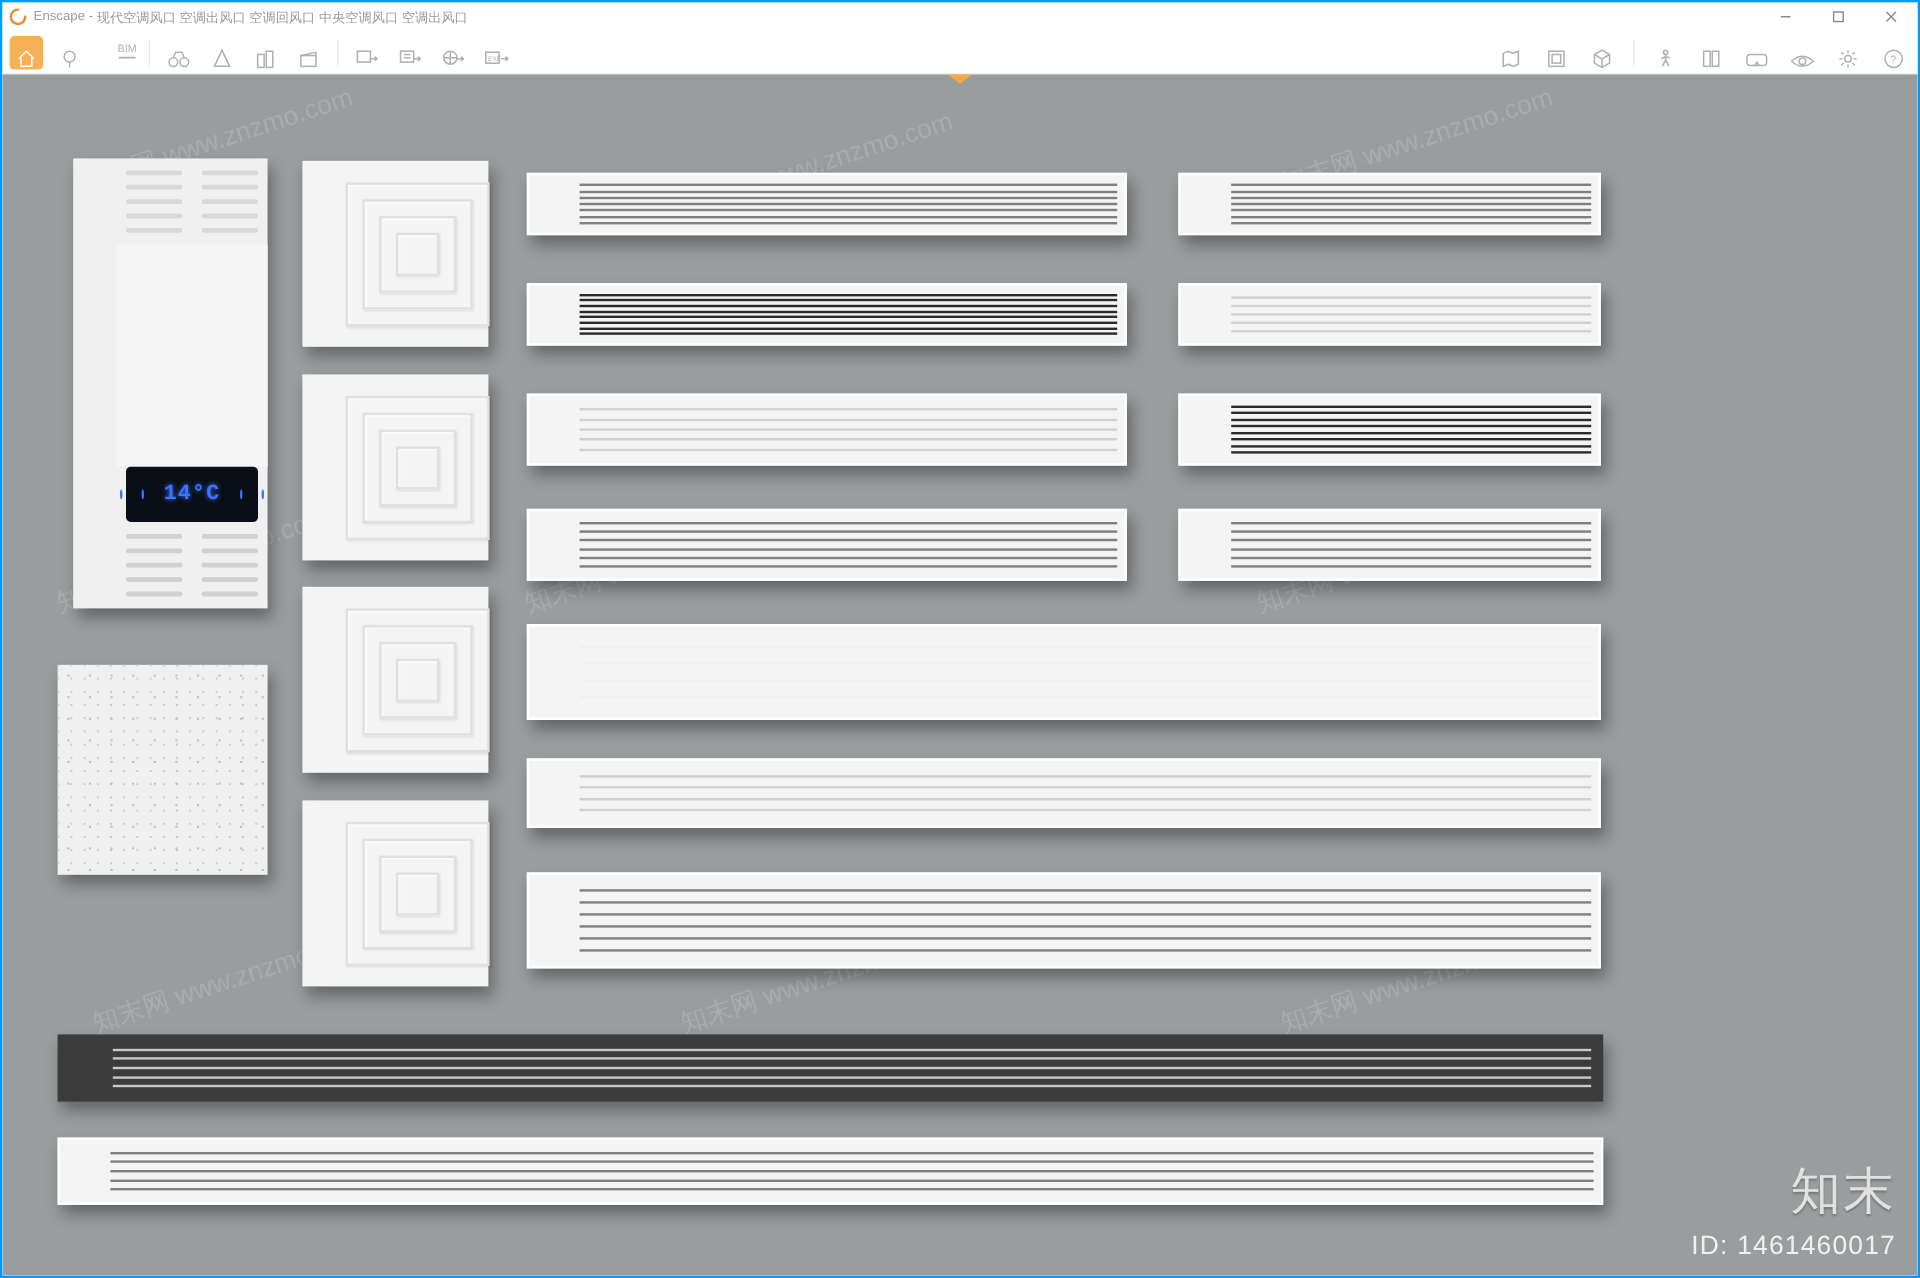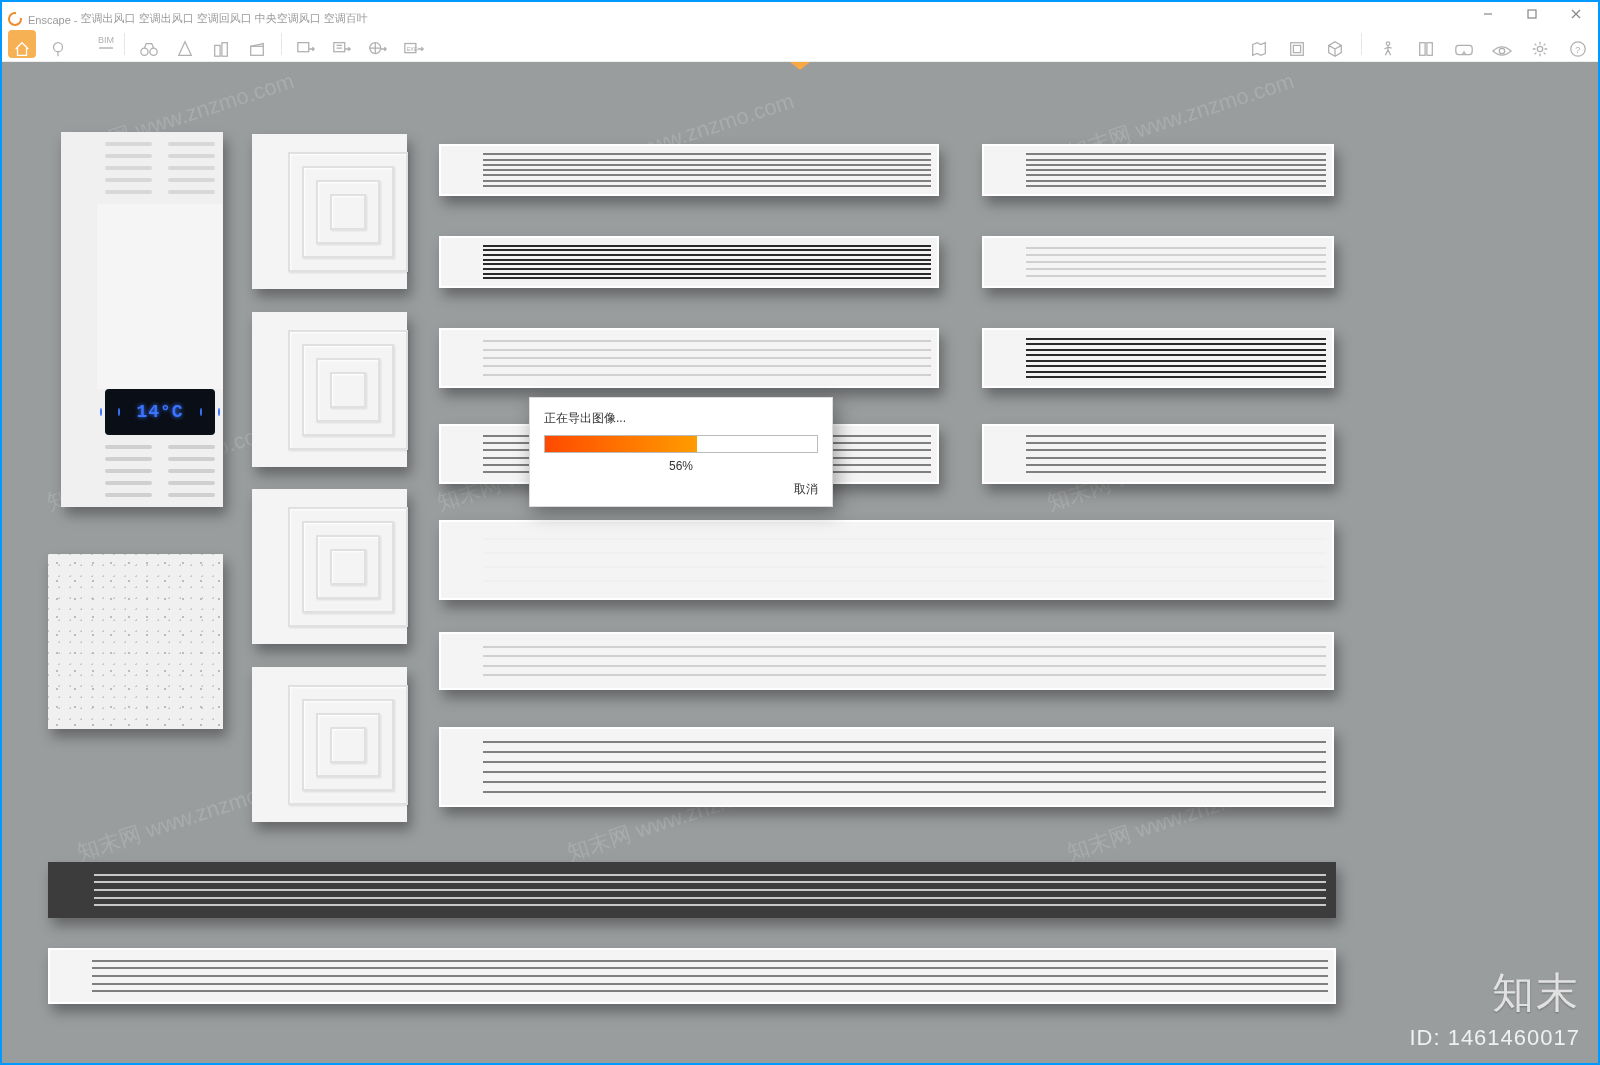--- a/index.html
+++ b/index.html
@@ -1,20 +1,20 @@
 <!DOCTYPE html>
 <html><head>
 <meta charset="utf-8">
 <style>
   * { box-sizing: border-box; margin: 0; padding: 0; }
   html, body { width: 1600px; height: 1065px; font-family: "Segoe UI", Arial, sans-serif; overflow: hidden; }
   body { border: 2px solid #0099ff; background: #fff; position: relative; }
 
   
-  .title-bar { height: 24px; display: flex; align-items: flex-end; font-size: 11px; color: #9a9a9a; padding-left: 6px; background: #fff; }
+  .title-bar { height: 24px; display: flex; align-items: center; font-size: 11px; color: #9a9a9a; padding-left: 6px; background: #fff; }
   .title-bar .logo { width: 14px; height: 14px; border-radius: 50%; border: 2px solid #f08a2c; margin-right: 6px; position: relative; }
   .title-bar .logo::after { content:""; position:absolute; right:-2px; top:-2px; width:6px; height:6px; background:#fff; }
   .win-controls { margin-left: auto; display: flex; height: 24px; }
   .win-btn { width: 44px; height: 24px; display:flex; align-items:center; justify-content:center; color:#888; }
   .win-btn svg { width:10px; height:10px; stroke:#888; fill:none; stroke-width:1.2; }
 
   
   .toolbar { height: 36px; display:flex; align-items:center; background:#fff; border-bottom:1px solid #eee; padding: 0 6px; gap:8px; }
   .tool-btn { width: 28px; height: 28px; display:flex; align-items:flex-end; justify-content:center; border-radius:4px; position:relative; }
   .tool-btn.home { background:#f7b155; }
@@ -77,21 +77,21 @@
   .brand { position:absolute; right:18px; bottom:42px; color:#fff; font-size:42px; font-weight:500; opacity:.7; letter-spacing:2px; text-shadow:0 1px 2px rgba(0,0,0,.4); }
   .idline { position:absolute; right:18px; bottom:12px; color:#fff; font-size:22px; opacity:.85; letter-spacing:1px; }
 </style>
 </head>
 <body>
 
 <div class="title-bar">
   <span class="logo"></span>
   <span>Enscape</span>
   <span>&nbsp;-&nbsp;</span>
-  <span>空调出风口 空调出风口 空调回风口 中央空调风口 空调百叶</span>
+  <span>现代空调风口 空调出风口 空调回风口 中央空调风口 空调出风口</span>
   <div class="win-controls">
     <div class="win-btn">
         <svg viewBox="0 0 10 10">
           <path d="M1 5 H9"></path>
         </svg>
       </div>
     <div class="win-btn">
         <svg viewBox="0 0 10 10">
           <rect x="1" y="1" width="8" height="8"></rect>
         </svg>
@@ -441,24 +441,16 @@
   <div class="obj frame-white" style="left:46px; top:886px; width:1288px; height:56px;">
       <div class="slats h">
         <span></span>
         <span></span>
         <span></span>
         <span></span>
         <span></span>
       </div>
     </div>
 
-  <div class="dialog" style="left:527px; top:335px;">
-    <div>正在导出图像...</div>
-    <div class="bar">
-      <div class="fill" style="width:56%;"></div>
-    </div>
-    <div class="pct">56%</div>
-    <div class="cancel">取消</div>
-  </div>
 
   <div class="brand">知末</div>
   <div class="idline">ID: 1461460017</div>
 </div>
 
 </body></html>

